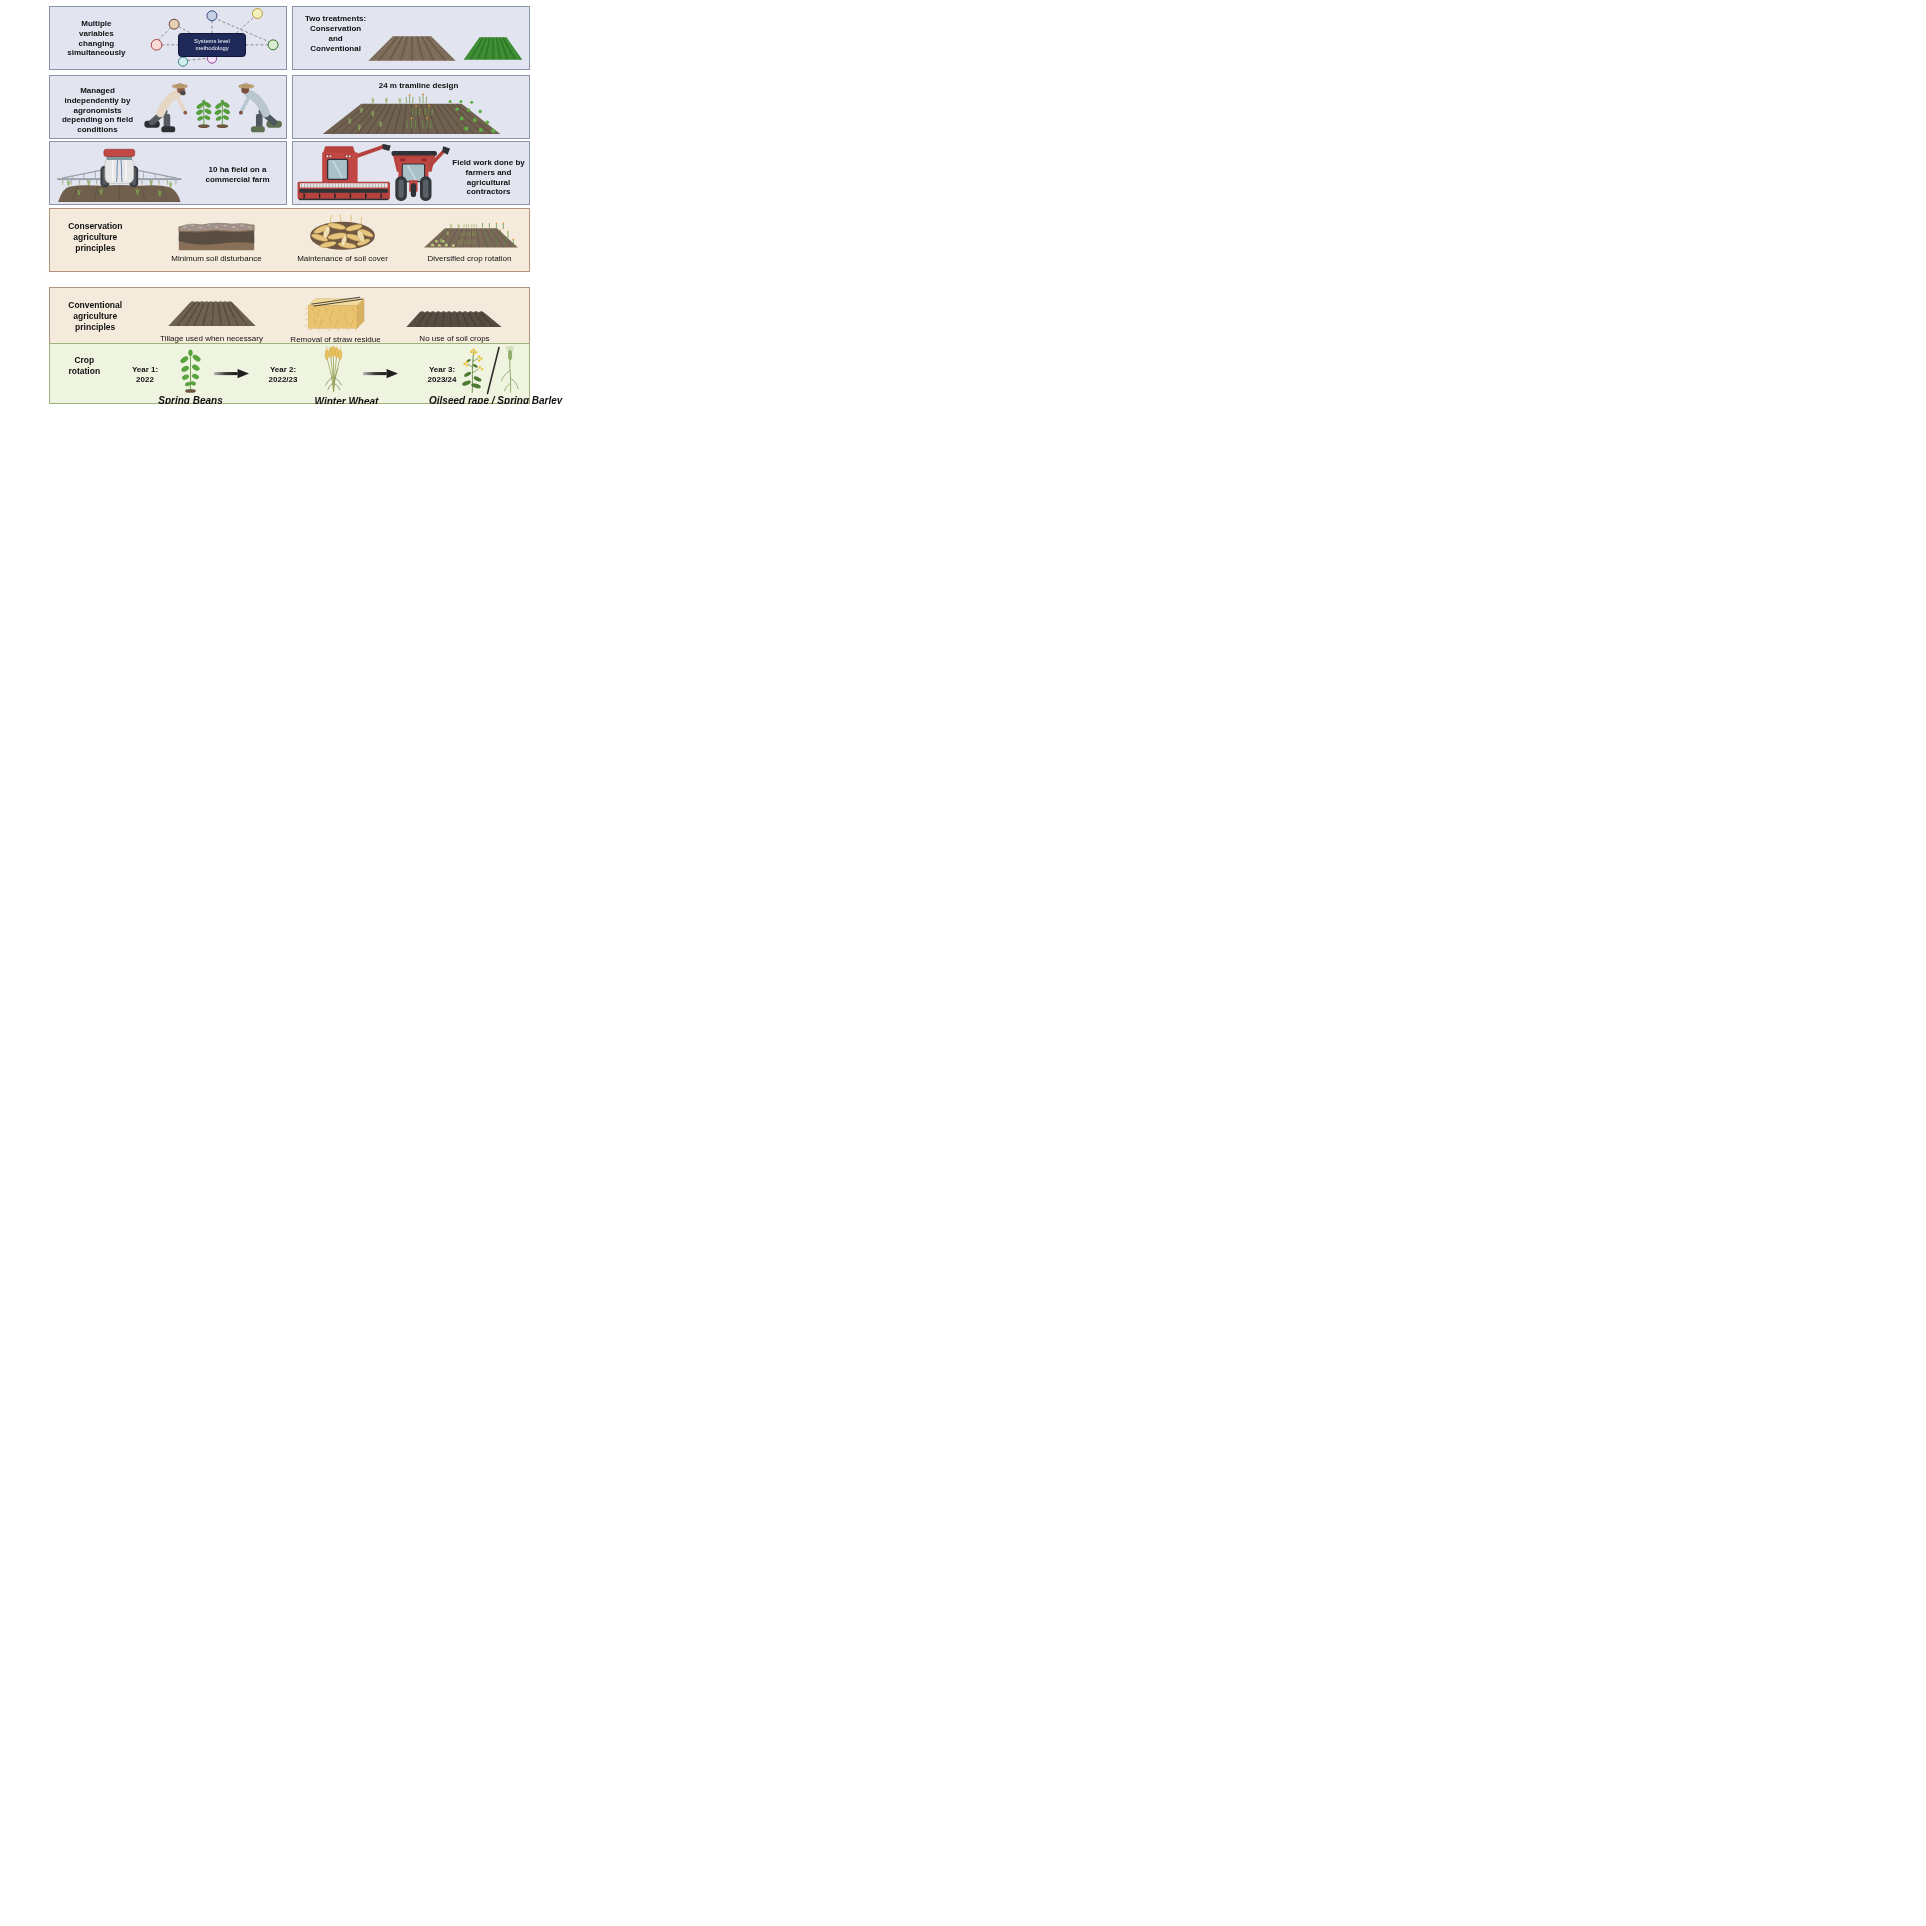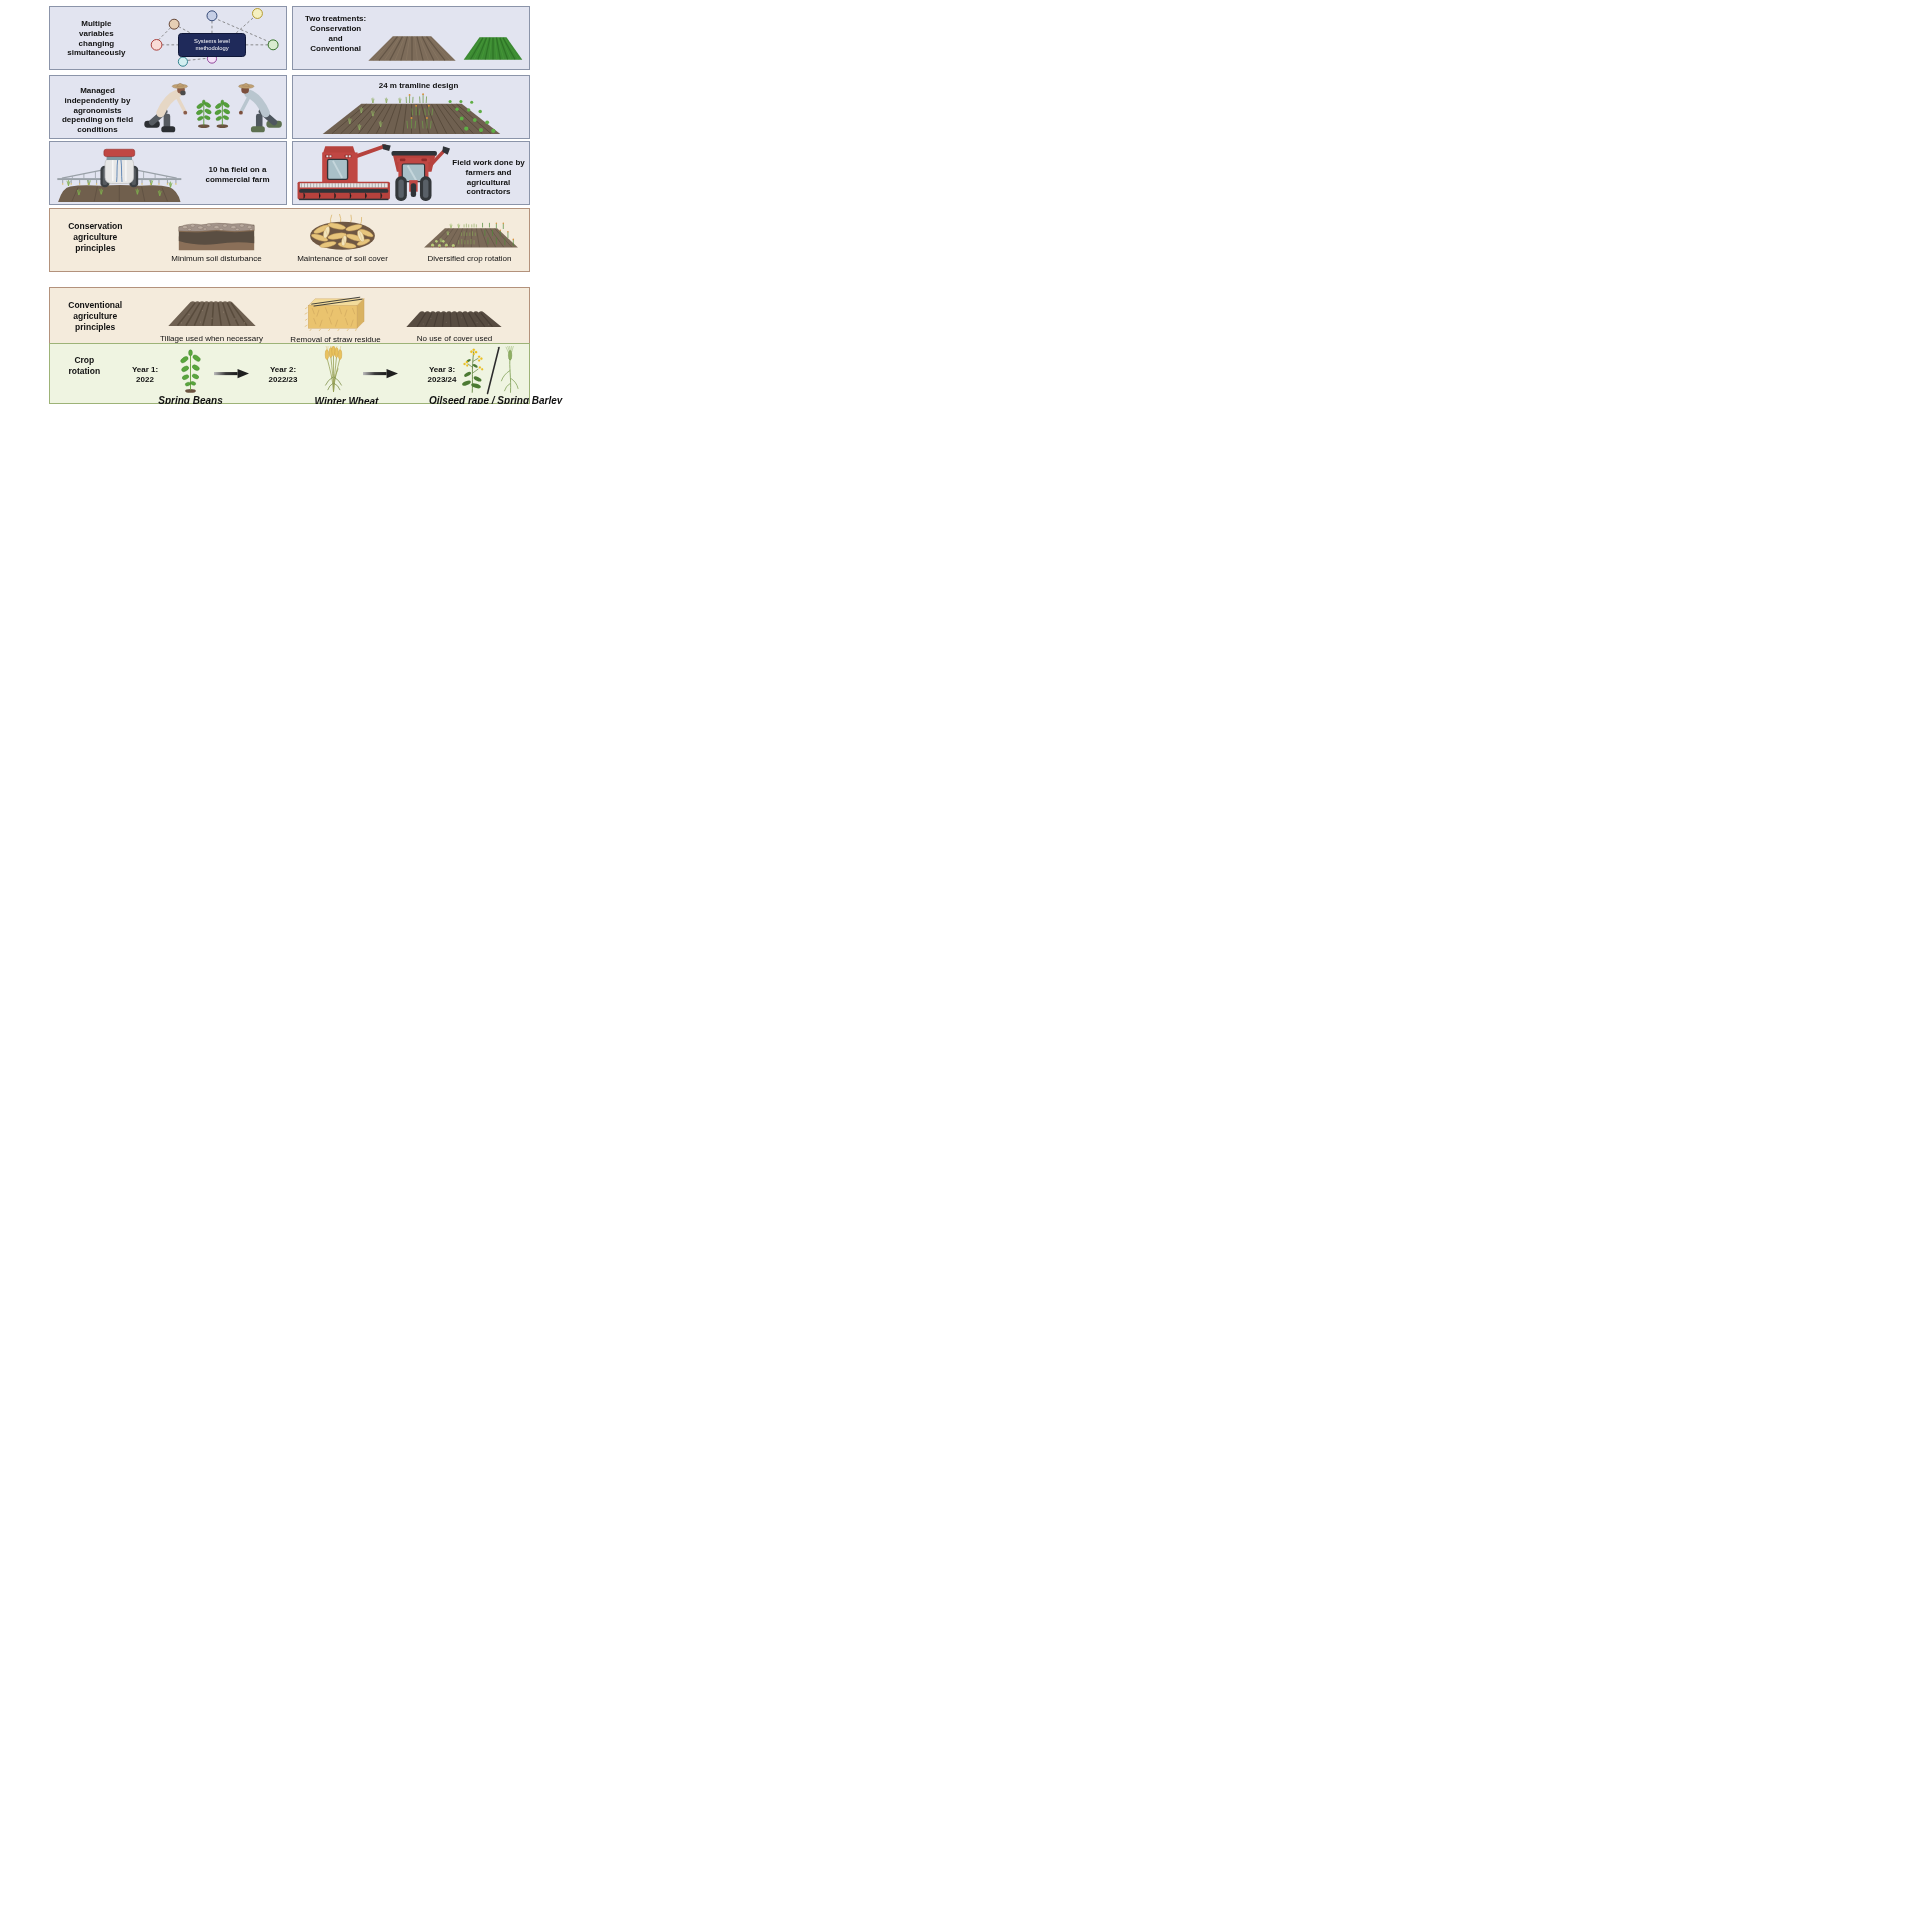--- a/index.html
+++ b/index.html
@@ -590,21 +590,21 @@
       </g>
       <g fill="#6e6257">
         <circle cx="70" cy="30" r="1.5"></circle>
           <circle cx="110" cy="40" r="1.5"></circle>
           <circle cx="150" cy="28" r="1.5"></circle>
         <circle cx="190" cy="40" r="1.5"></circle>
           <circle cx="220" cy="46" r="1.5"></circle>
           <circle cx="50" cy="44" r="1.5"></circle>
       </g>
     </svg>
-    <div class="txt lab" style="left:339px;top:46px;width:131px;">No use of cover used</div>
+    <div class="txt lab" style="left:339px;top:46px;width:131px;">No use of soil crops</div>
   </section>
 
   <section class="panel green" style="left:49px;top:343px;width:481px;height:61px;">
     <div class="txt h2" style="left:12.3px;top:11px;width:44px;">Crop rotation</div>
 
     <div class="txt yr" style="left:73px;top:21px;width:44px;">
       <div>Year 1:</div>
       <div>2022</div>
     </div>
 

